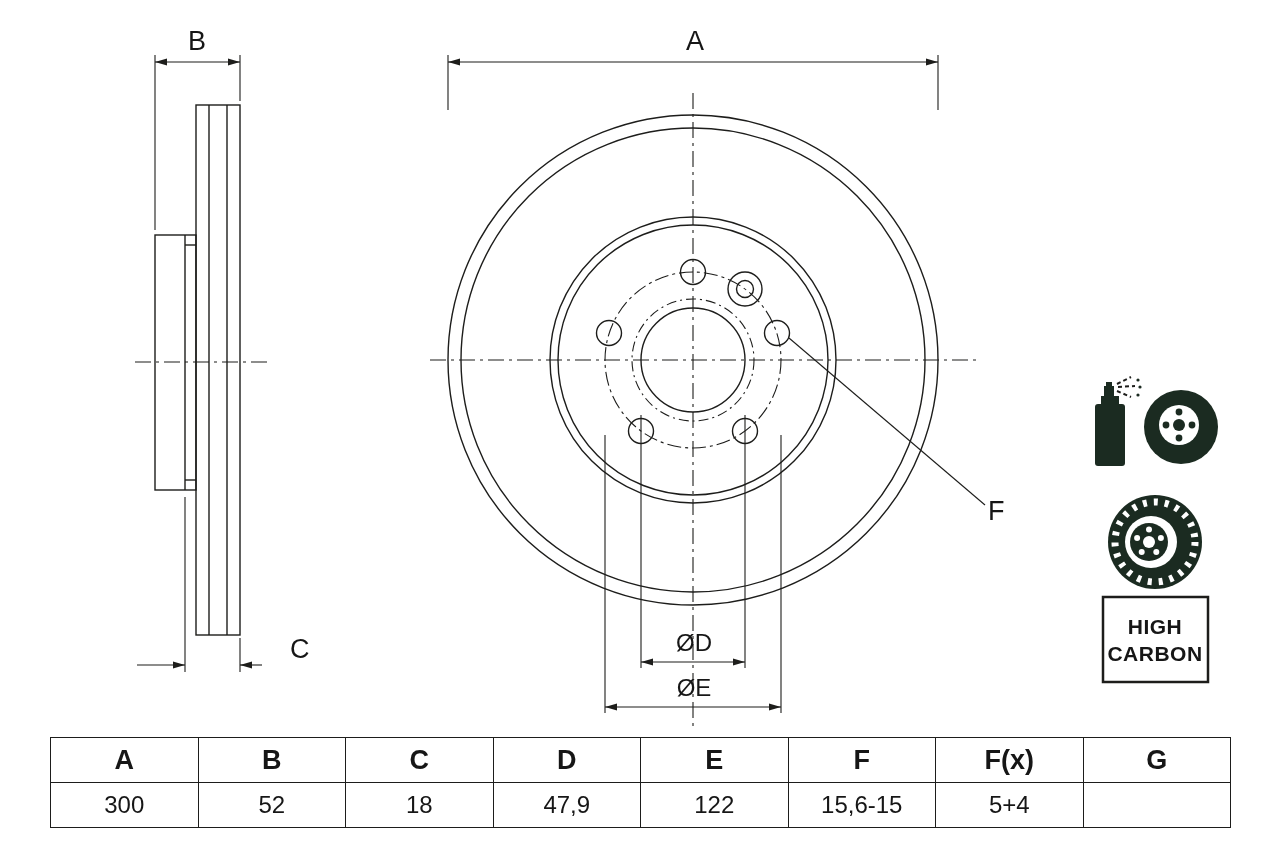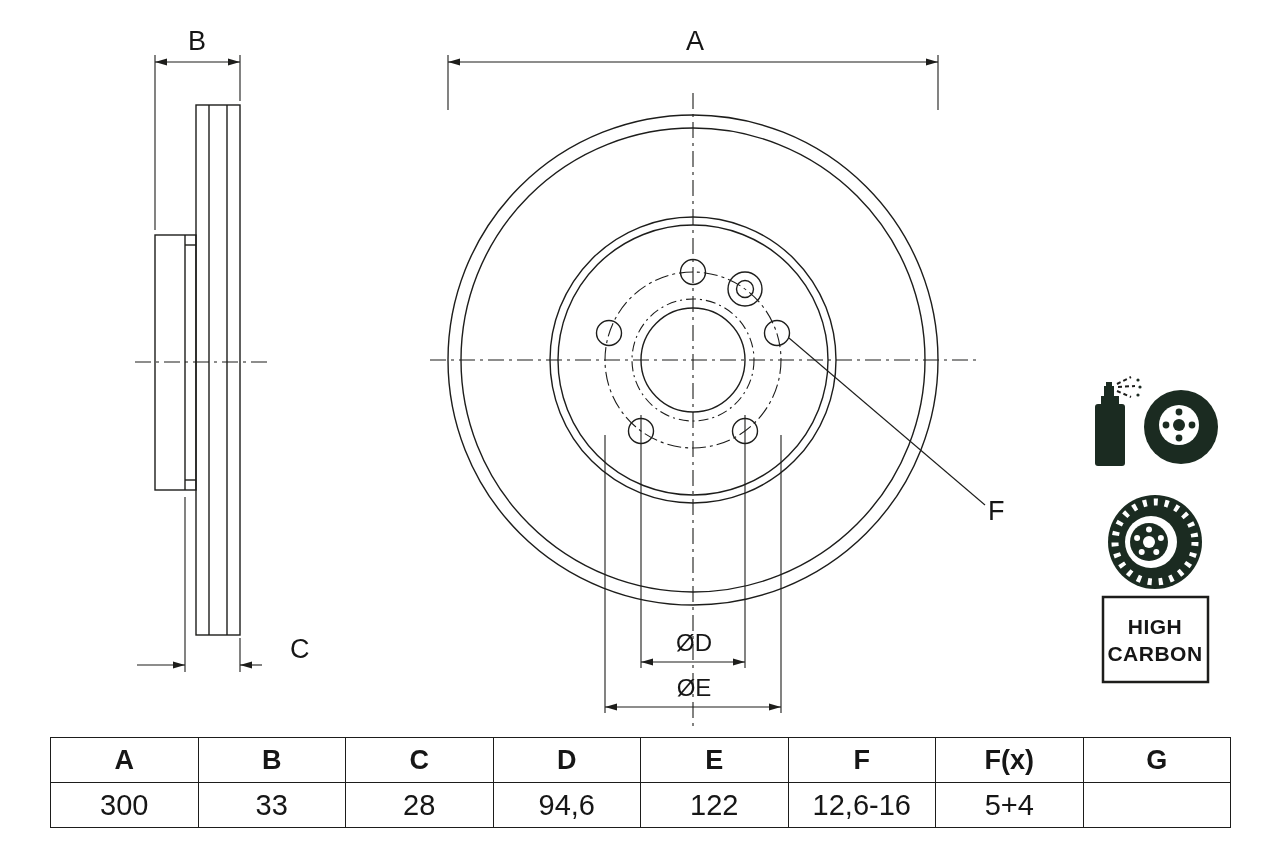--- a/index.html
+++ b/index.html
@@ -26,21 +26,21 @@
   .spec-table {
     position:absolute; left:50px; top:737px; width:1181px;
     border-collapse:collapse; table-layout:fixed;
   }
   .spec-table th, .spec-table td {
     border:1.6px solid #1d1d1b;
     height:45px; text-align:center; vertical-align:middle;
     background:#fff;
   }
   .spec-table th { font-size:27px; font-weight:bold; }
-  .spec-table td { font-size:29px; font-weight:normal; }
+  .spec-table td { font-size:24px; font-weight:normal; }
 </style>
 </head>
 <body>
 
 <div class="page">
 
   <svg width="1280" height="735" viewBox="0 0 1280 735">
 
     <g class="ln w10" stroke-dasharray="16 5 3 5">
       <line x1="135" y1="362" x2="272" y2="362"></line>
@@ -178,24 +178,24 @@
         <th>D</th>
         <th>E</th>
         <th>F</th>
         <th>F(x)</th>
         <th>G</th>
       </tr>
     </thead>
     <tbody>
       <tr>
         <td>300</td>
-        <td>33</td>
-        <td>28</td>
-        <td>94,6</td>
+        <td>52</td>
+        <td>18</td>
+        <td>47,9</td>
         <td>122</td>
-        <td>12,6-16</td>
+        <td>15,6-15</td>
         <td>5+4</td>
         <td></td>
       </tr>
     </tbody>
   </table>
 
 </div>
 
 </body></html>

